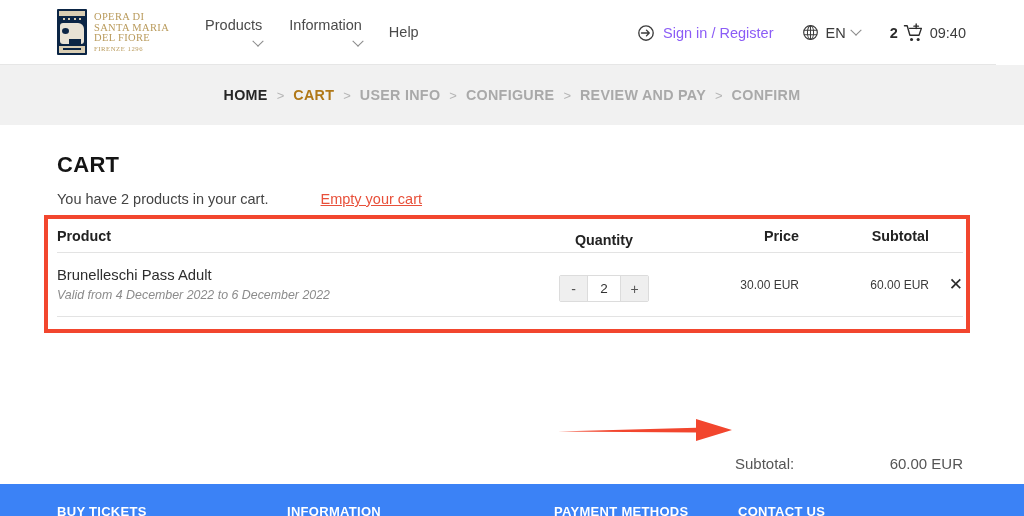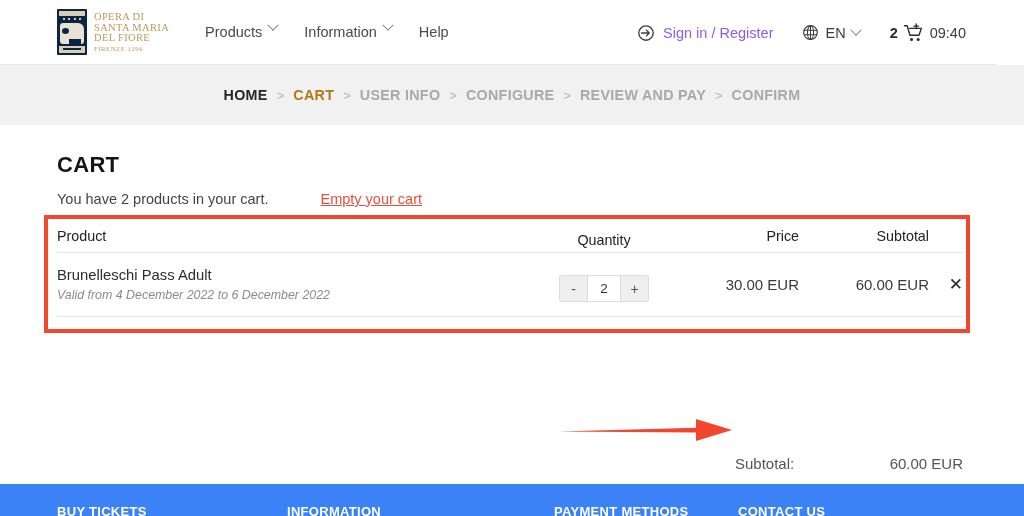--- a/index.html
+++ b/index.html
@@ -72,22 +72,22 @@
     font-family: "Liberation Serif", serif;
   }
   .logo-text .firenze {
     font-size: 6.7px; letter-spacing: .55px;
     color: #b99a5b; display: block; margin-top: 2px;
     font-family: "Liberation Serif", serif;
   }
 
   .mainnav { display: flex; align-items: center; margin-left: 36px; gap: 27px; }
   .mainnav .item {
-    font-size: 14.5px; color: #4a4a4a; display:flex; align-items:flex-start; gap:7px;
-    cursor: pointer; white-space: nowrap;
+    font-size: 14.5px; color: #4a4a4a; display:flex; align-items:flex-end; gap:7px;
+    cursor: pointer; white-space: nowrap; flex-direction: column;
   }
   .chev {
     display:inline-block; width:8px; height:8px;
     border-right: 1.6px solid #8a8a8a; border-bottom: 1.6px solid #8a8a8a;
     transform: rotate(45deg) translate(-2px,-2px);
   }
 
   .header-right {
     position: absolute; right: 30px; top: 0; height: 65px;
     display: flex; align-items: center; gap: 0;
@@ -126,21 +126,21 @@
   .subline a {
     color:#e8503a; text-decoration: underline; cursor:pointer;margin-left:48px;
   }
 
   
   .table { position: absolute; top: 94px; left: 57px; width: 906px; }
   .thead {
     display:flex; align-items:center; height:34px;
     border-bottom:1px solid #e3e3e3;
   }
-  .th { font-size:14.3px; font-weight:400; color:#222; }
+  .th { font-size:14.3px; font-weight:700; color:#222; }
   .c-prod  { width: 472px; }
   .c-qty   { width: 150px; text-align:center;margin-top:8px; }
   .c-price { width: 120px; text-align:right; }
   .c-sub   { width: 130px; text-align:right; }
   .c-rm    { width: 34px; text-align:right; }
 
   .trow {
     display:flex; align-items:center; min-height:64px;
     border-bottom:1px solid #e3e3e3;
   }
@@ -154,21 +154,21 @@
   .stepper .btn {
     width:28px; background:#efefef; display:flex; align-items:center; justify-content:center;
     font-size:14px; color:#555; cursor:pointer; user-select:none;
   }
   .stepper .btn.minus { border-right:1px solid #dcdcdc; }
   .stepper .btn.plus  { border-left:1px solid #dcdcdc; }
   .stepper .val {
     width:32px; background:#fff; display:flex; align-items:center; justify-content:center;
     font-size:13.5px; color:#333;
   }
-  .money { font-size:15px; color:#3a3a3a; }
+  .money { font-size:12px; color:#3a3a3a; }
   .rm { font-size:17px; color:#2b2b2b; cursor:pointer; line-height:1; }
 
   
   .totals { position:absolute; top:330px; left:735px; width:228px; }
   .trowt { display:flex; justify-content:space-between; align-items:baseline; }
   .trowt.sub { margin-bottom: 14px; }
   .lbl { font-size:15px; color:#555; }
   .val { font-size:15px; color:#555; }
   .trowt.tot .lbl { font-weight:700; color:#1e1e1e; font-size:15.5px;}
   .trowt.tot .val { font-weight:700; color:#1e1e1e; font-size:15.5px;}

